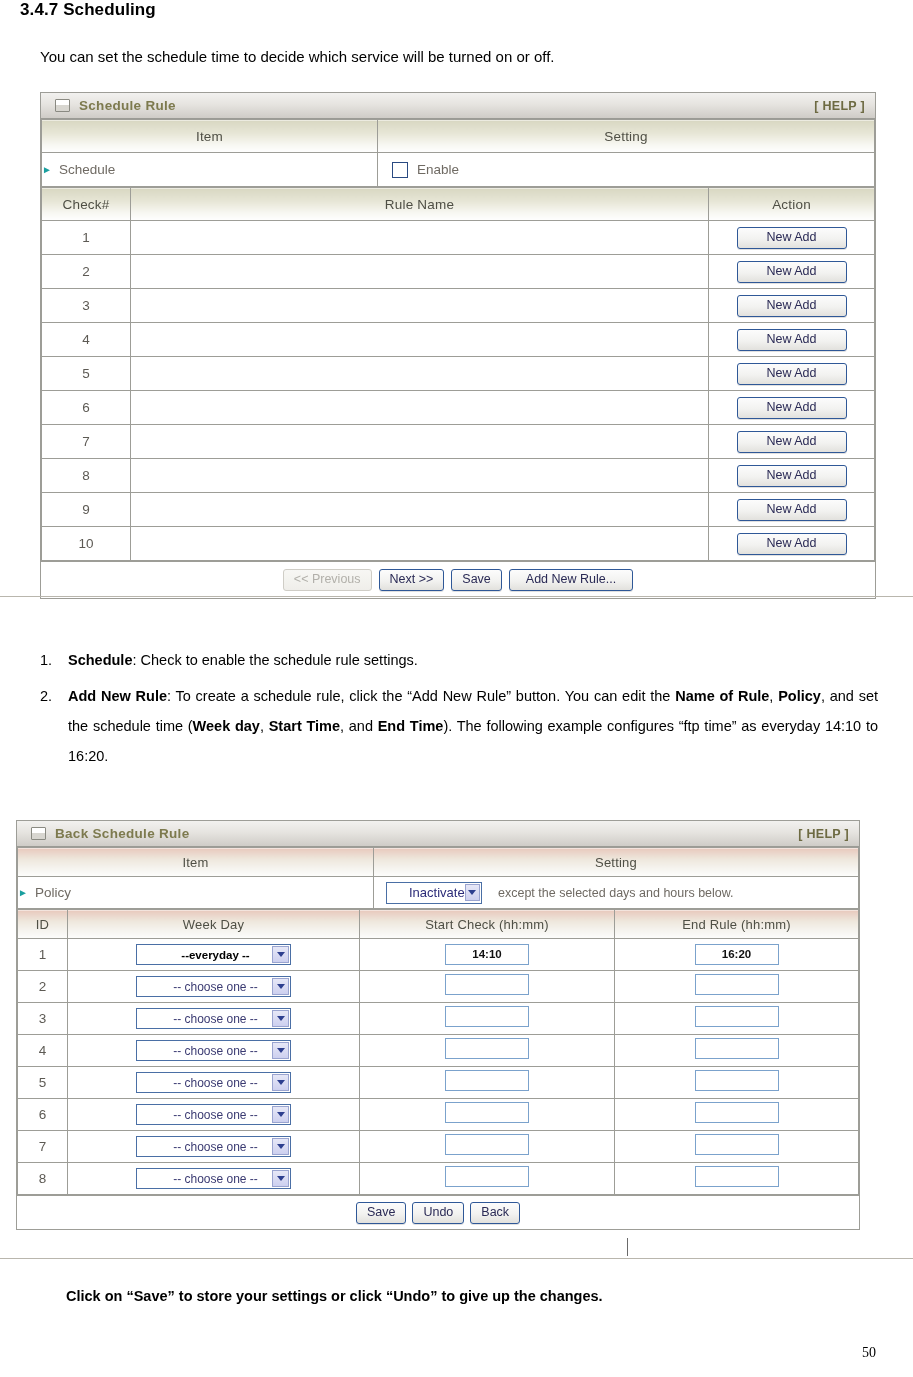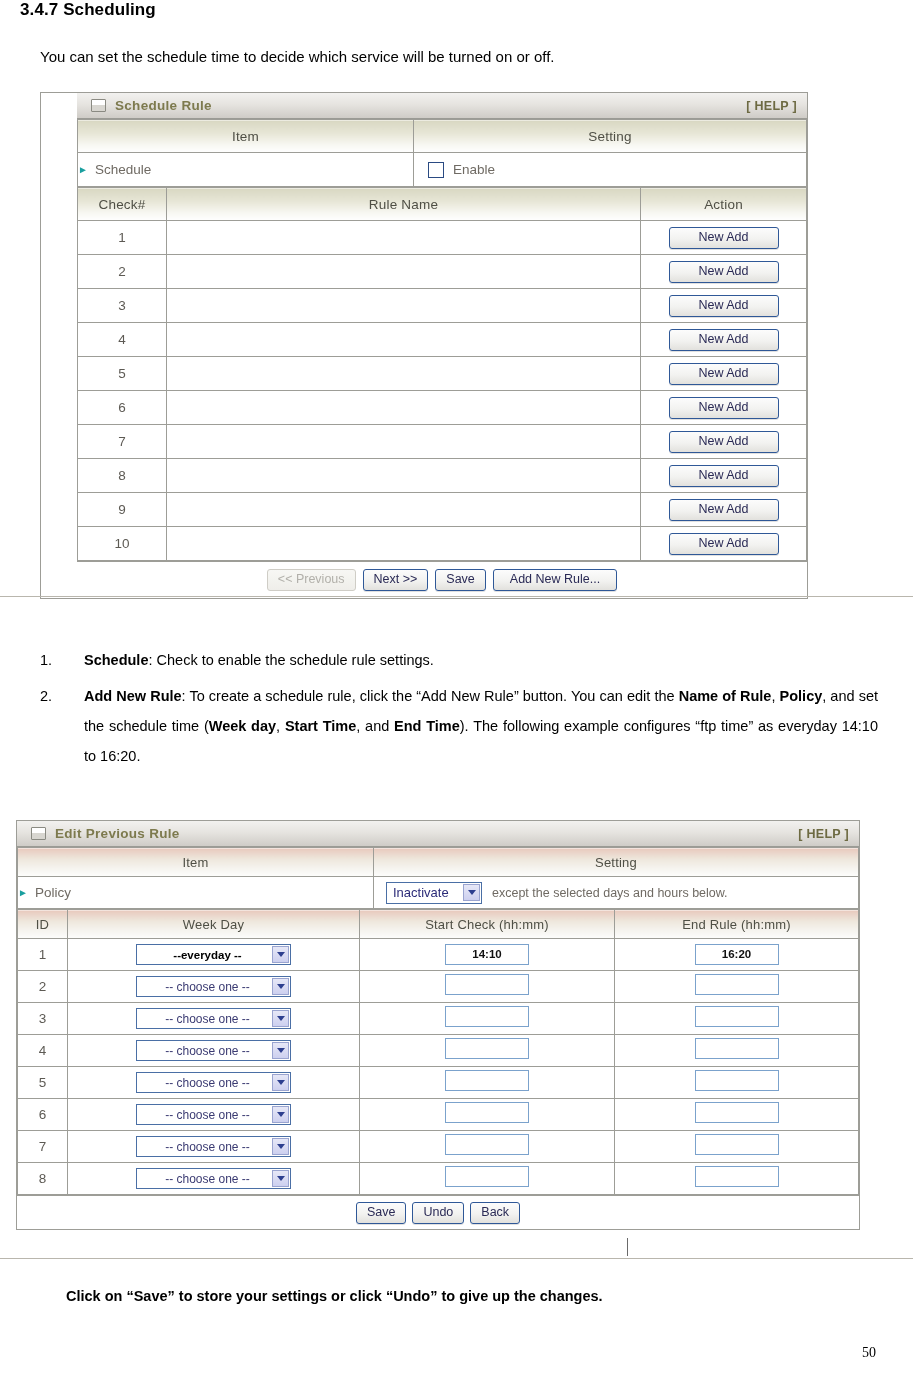--- a/index.html
+++ b/index.html
@@ -188,21 +188,21 @@
 
   .sel {
     display: inline-flex;
     align-items: center;
     border: 1px solid #4a6fa5;
     background: #ffffff;
     box-sizing: border-box;
     height: 21px;
     font-size: 12px;
     color: #3b3b72;
-    padding-left: 6px;
+    padding-left: 22px;
     white-space: nowrap;
   }
   .sel .sel-text { flex: 1; }
   .sel-arrow {
     width: 17px;
     height: 17px;
     margin-right: 1px;
     background: linear-gradient(to bottom, #e6e7f7 0%, #cdd0ef 100%);
     border: 1px solid #9aa4d0;
     display: inline-flex;
@@ -216,21 +216,21 @@
     border-left: 4px solid transparent;
     border-right: 4px solid transparent;
     border-top: 5px solid #2d3f8f;
   }
   .sel-weekday { width: 155px; }
   .sel-weekday-sel { width: 155px; font-weight: bold; font-size: 11.5px; color: #000; }
   .sel-policy { width: 96px; height: 22px; font-size: 13px; color: #2b2b78; }
   .policy-note {
     font-size: 12.5px;
     color: #6f6a63;
-    margin-left: 10px;
+    margin-left: 16px;
     white-space: nowrap;
   }
 
   
   .btnbar {
     height: 36px;
     background: #ffffff;
     display: flex;
     align-items: center;
     justify-content: center;
@@ -242,21 +242,21 @@
   .list {
     position: absolute;
     left: 40px;
     top: 645px;
     width: 838px;
     font-size: 14.5px;
     line-height: 30px;
   }
   .li { display: flex; margin-bottom: 6px; }
   .li-num { width: 28px; flex: none; }
-  .li-body { flex: 1; text-align: justify; margin-left: 16px; }
+  .li-body { flex: 1; text-align: justify; }
   .li-body b { font-weight: bold; }
 
   .closing {
     position: absolute;
     left: 50px;
     top: 1288px;
     font-size: 14.5px;
     font-weight: bold;
     margin-left: 16px;
   }
@@ -283,21 +283,21 @@
     height: 18px;
     background: #6a6a6a;
   }
 </style>
 </head>
 <body>
 
 <div class="h3">3.4.7 Scheduling</div>
 <div class="intro">You can set the schedule time to decide which service will be turned on or off.</div>
 
-<div class="panel" id="schedule-panel" style="left:40px; top:92px; width:768px; border:1px solid #9d9d97;padding-left:36px;">
+<div class="panel" id="schedule-panel" style="left:40px; top:92px; width:836px; border:1px solid #9d9d97;">
   <div class="panel-title">
     <div class="pt-left">
       <span class="win-icon"></span>
       <span class="pt-text">Schedule Rule</span>
     </div>
     <span class="pt-help">[ HELP ]</span>
   </div>
 
   <table class="grid">
     <colgroup>
@@ -408,21 +408,21 @@
     <div class="li">
       <div class="li-num">2.</div>
       <div class="li-body"><b>Add New Rule</b>: To create a schedule rule, click the “Add New Rule” button. You can edit the <b>Name of Rule</b>, <b>Policy</b>, and set the schedule time (<b>Week day</b>, <b>Start Time</b>, and <b>End Time</b>). The following example configures “ftp time” as everyday 14:10 to 16:20.</div>
     </div>
   </div>
 
 <div class="panel" id="edit-panel" style="left:16px; top:820px; width:844px; border:1px solid #9d9d97;">
   <div class="panel-title">
     <div class="pt-left">
       <span class="win-icon"></span>
-      <span class="pt-text">Edit Previous Rule</span>
+      <span class="pt-text">Back Schedule Rule</span>
     </div>
     <span class="pt-help">[ HELP ]</span>
   </div>
 
   <table class="grid">
     <colgroup>
         <col style="width:356px">
         <col>
       </colgroup>
     <tbody>

